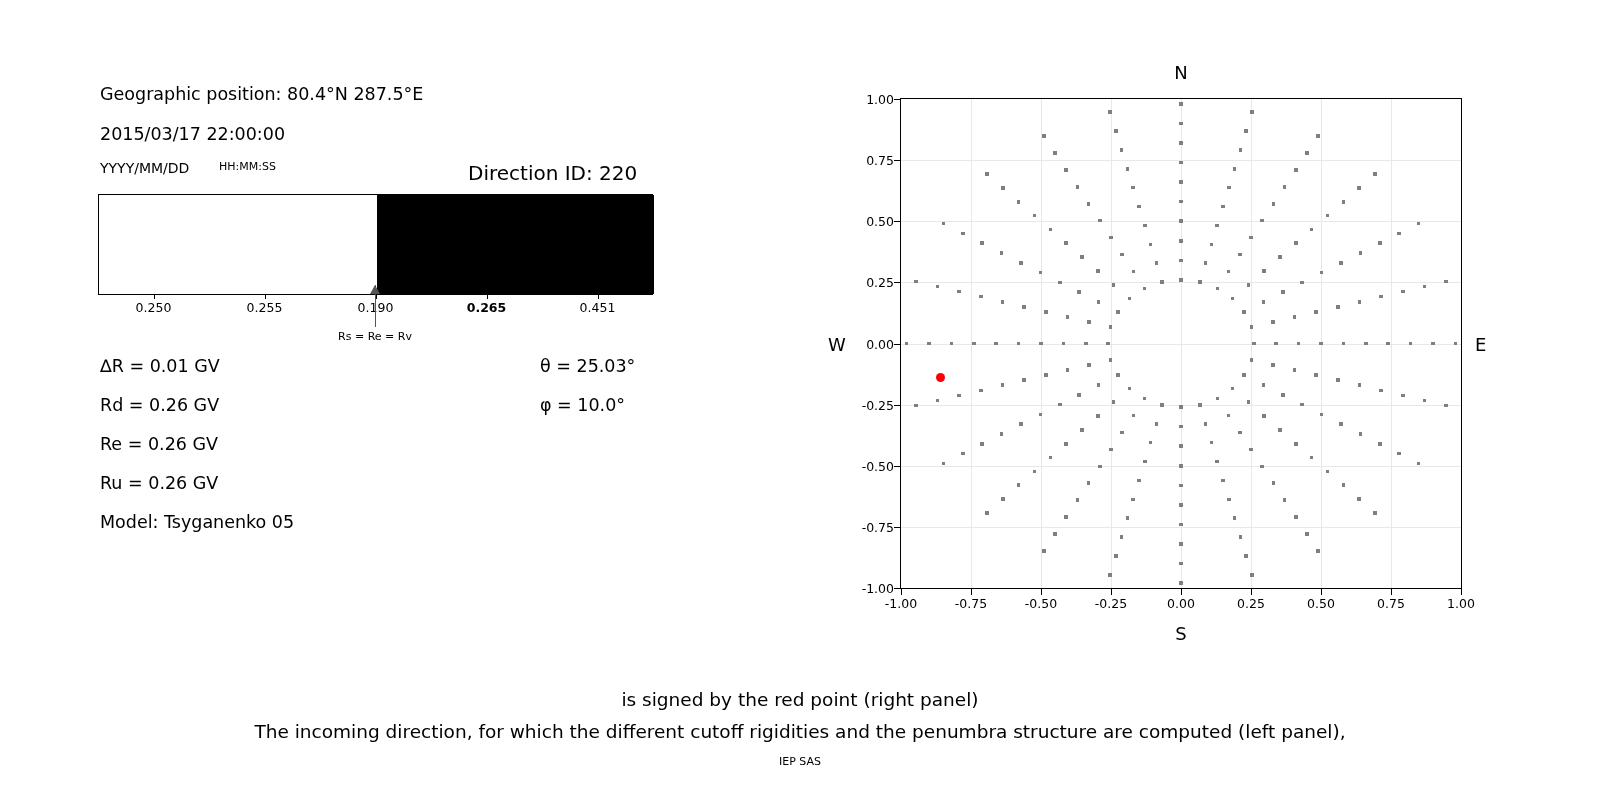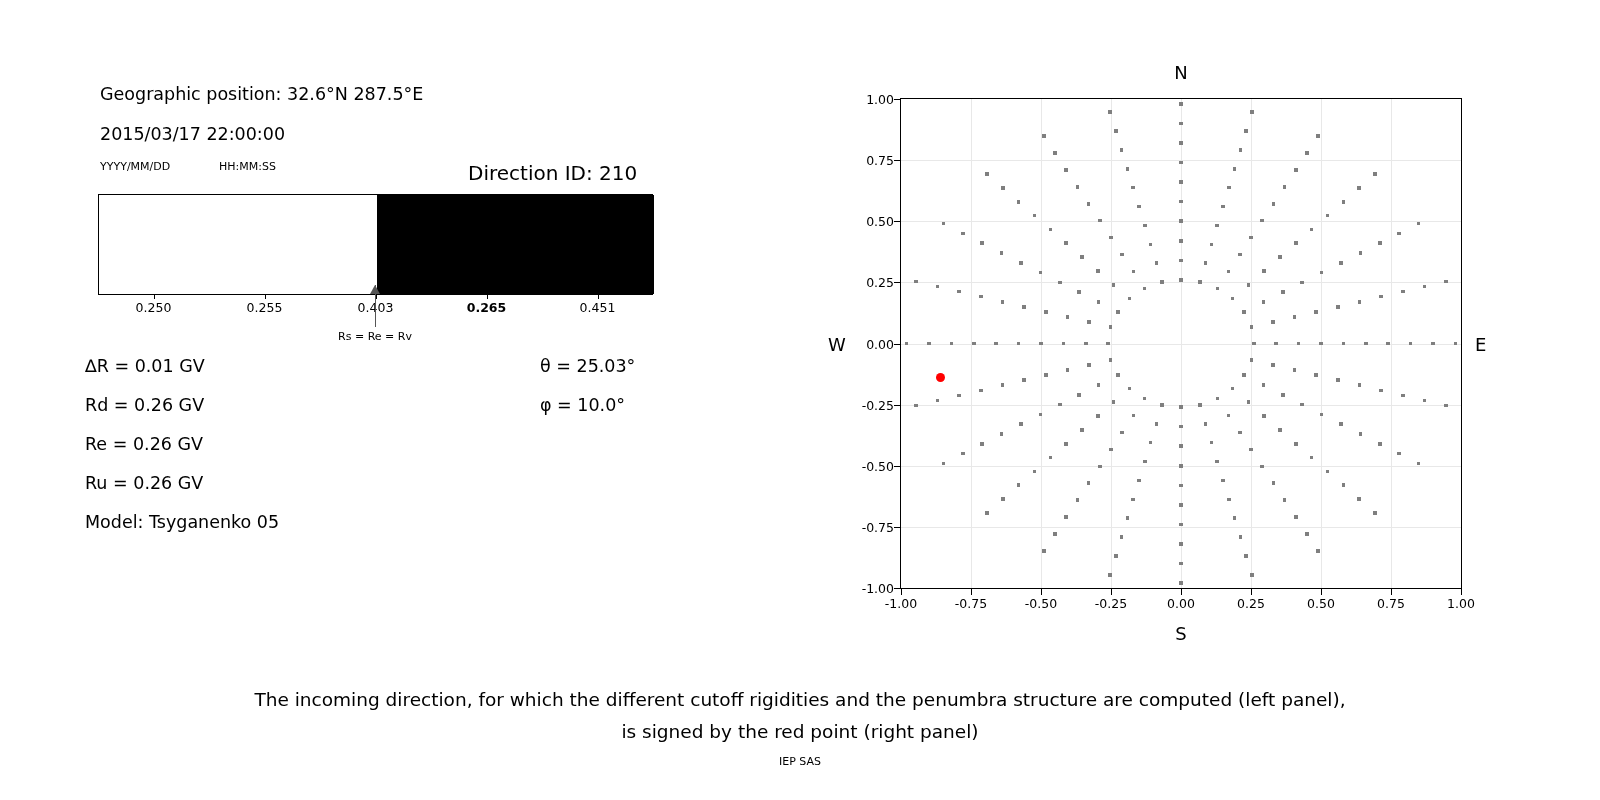--- a/index.html
+++ b/index.html
@@ -35,21 +35,21 @@
     position: absolute;
     left: 100px;
     top: 124px;
     font-size: 17.5px;
     white-space: nowrap;
   }
   .fmt-date {
     position: absolute;
     left: 100px;
     top: 160px;
-    font-size: 11px;
+    font-size: 14px;
     white-space: nowrap;
   }
   .fmt-time {
     position: absolute;
     left: 219px;
     top: 160px;
     font-size: 11px;
     white-space: nowrap;
   }
   .direction-id {
@@ -123,21 +123,21 @@
     font-size: 11px;
     transform: translateX(-50%);
     white-space: nowrap;
   }
 
   .stat {
     position: absolute;
     font-size: 17.5px;
     white-space: nowrap;
   }
-  .stat-left { left: 85px; }
+  .stat-left { left: 100px; }
   .stat-right { left: 540px; }
 
   
   .right-panel {
     position: absolute;
     left: 820px;
     top: 40px;
     width: 720px;
     height: 620px;
   }
@@ -231,36 +231,36 @@
     width: 1600px;
     text-align: center;
     font-size: 11px;
   }
 </style>
 </head>
 <body>
 
 <div class="left-panel">
 
-  <div class="geo-line">Geographic position: 32.6°N 287.5°E</div>
+  <div class="geo-line">Geographic position: 80.4°N 287.5°E</div>
   <div class="datetime-line">2015/03/17 22:00:00</div>
   <div class="fmt-date">YYYY/MM/DD</div>
   <div class="fmt-time">HH:MM:SS</div>
-  <div class="direction-id">Direction ID: 210</div>
+  <div class="direction-id">Direction ID: 220</div>
 
   <div class="penumbra-wrap" id="penumbra-wrap">
       <div class="penumbra-black" style="left: 277.5px; width: 277.5px; background: rgb(0, 0, 0);"></div>
     </div>
   <div class="penumbra-axis" id="penumbra-axis">
       <div class="ptick" style="left: 55.5px;"></div>
       <div class="ptick-label" style="left: 55.5px;">0.250</div>
       <div class="ptick" style="left: 166.5px;"></div>
       <div class="ptick-label" style="left: 166.5px;">0.255</div>
       <div class="ptick" style="left: 277.5px;"></div>
-      <div class="ptick-label" style="left: 277.5px;">0.403</div>
+      <div class="ptick-label" style="left: 277.5px;">0.190</div>
       <div class="ptick" style="left: 388.5px;"></div>
       <div class="ptick-label" style="left: 388.5px; font-weight: bold;">0.265</div>
       <div class="ptick" style="left: 499.5px;"></div>
       <div class="ptick-label" style="left: 499.5px;">0.451</div>
     </div>
 
   <div class="rs-marker"></div>
   <div class="rs-arrow"></div>
   <div class="rs-label">Rs = Re = Rv</div>
 
@@ -571,16 +571,16 @@
       <div class="xtick-mark" style="left: 501px;"></div>
       <div class="xtick-label" style="left: 501px;">0.50</div>
       <div class="xtick-mark" style="left: 571px;"></div>
       <div class="xtick-label" style="left: 571px;">0.75</div>
       <div class="xtick-mark" style="left: 641px;"></div>
       <div class="xtick-label" style="left: 641px;">1.00</div>
     </div>
 </div>
 
 <div class="caption">
+  <div>is signed by the red point (right panel)</div>
   <div>The incoming direction, for which the different cutoff rigidities and the penumbra structure are computed (left panel),</div>
-  <div>is signed by the red point (right panel)</div>
 </div>
 <div class="footer">IEP SAS</div>
 
 </body></html>

